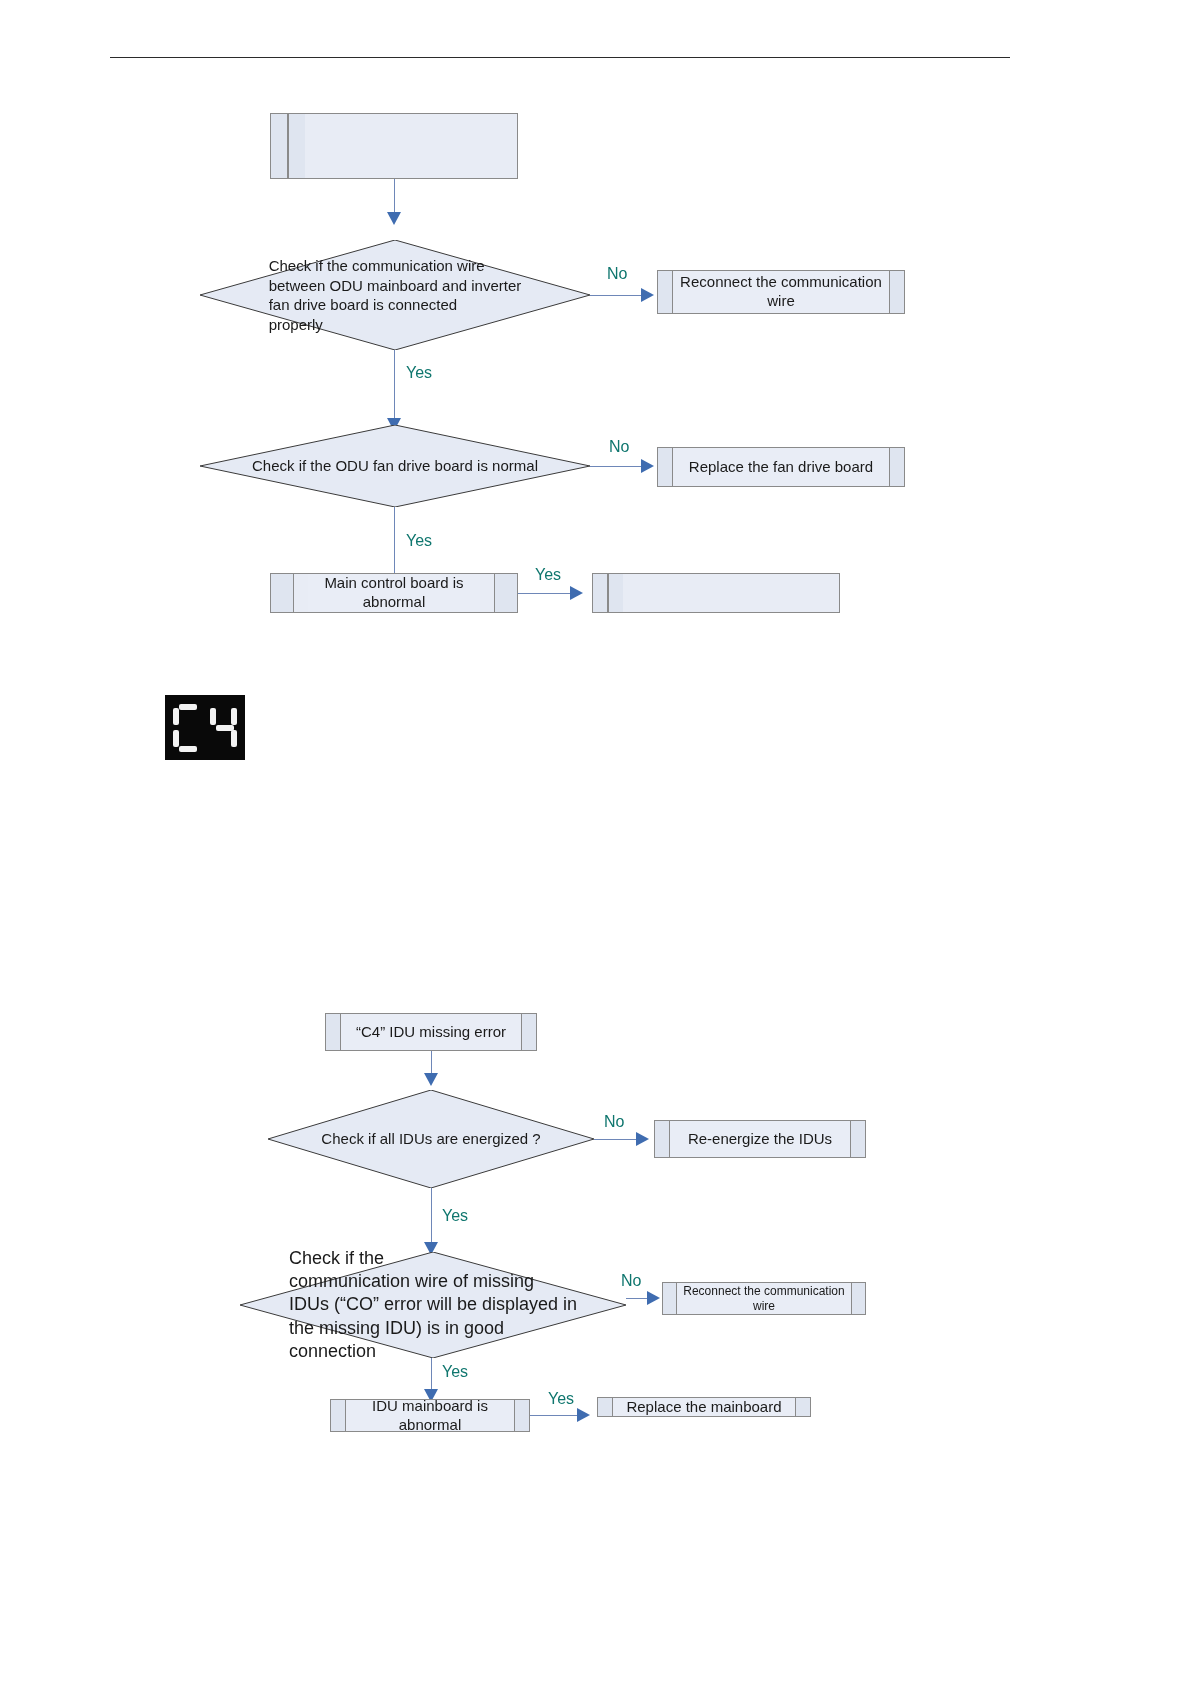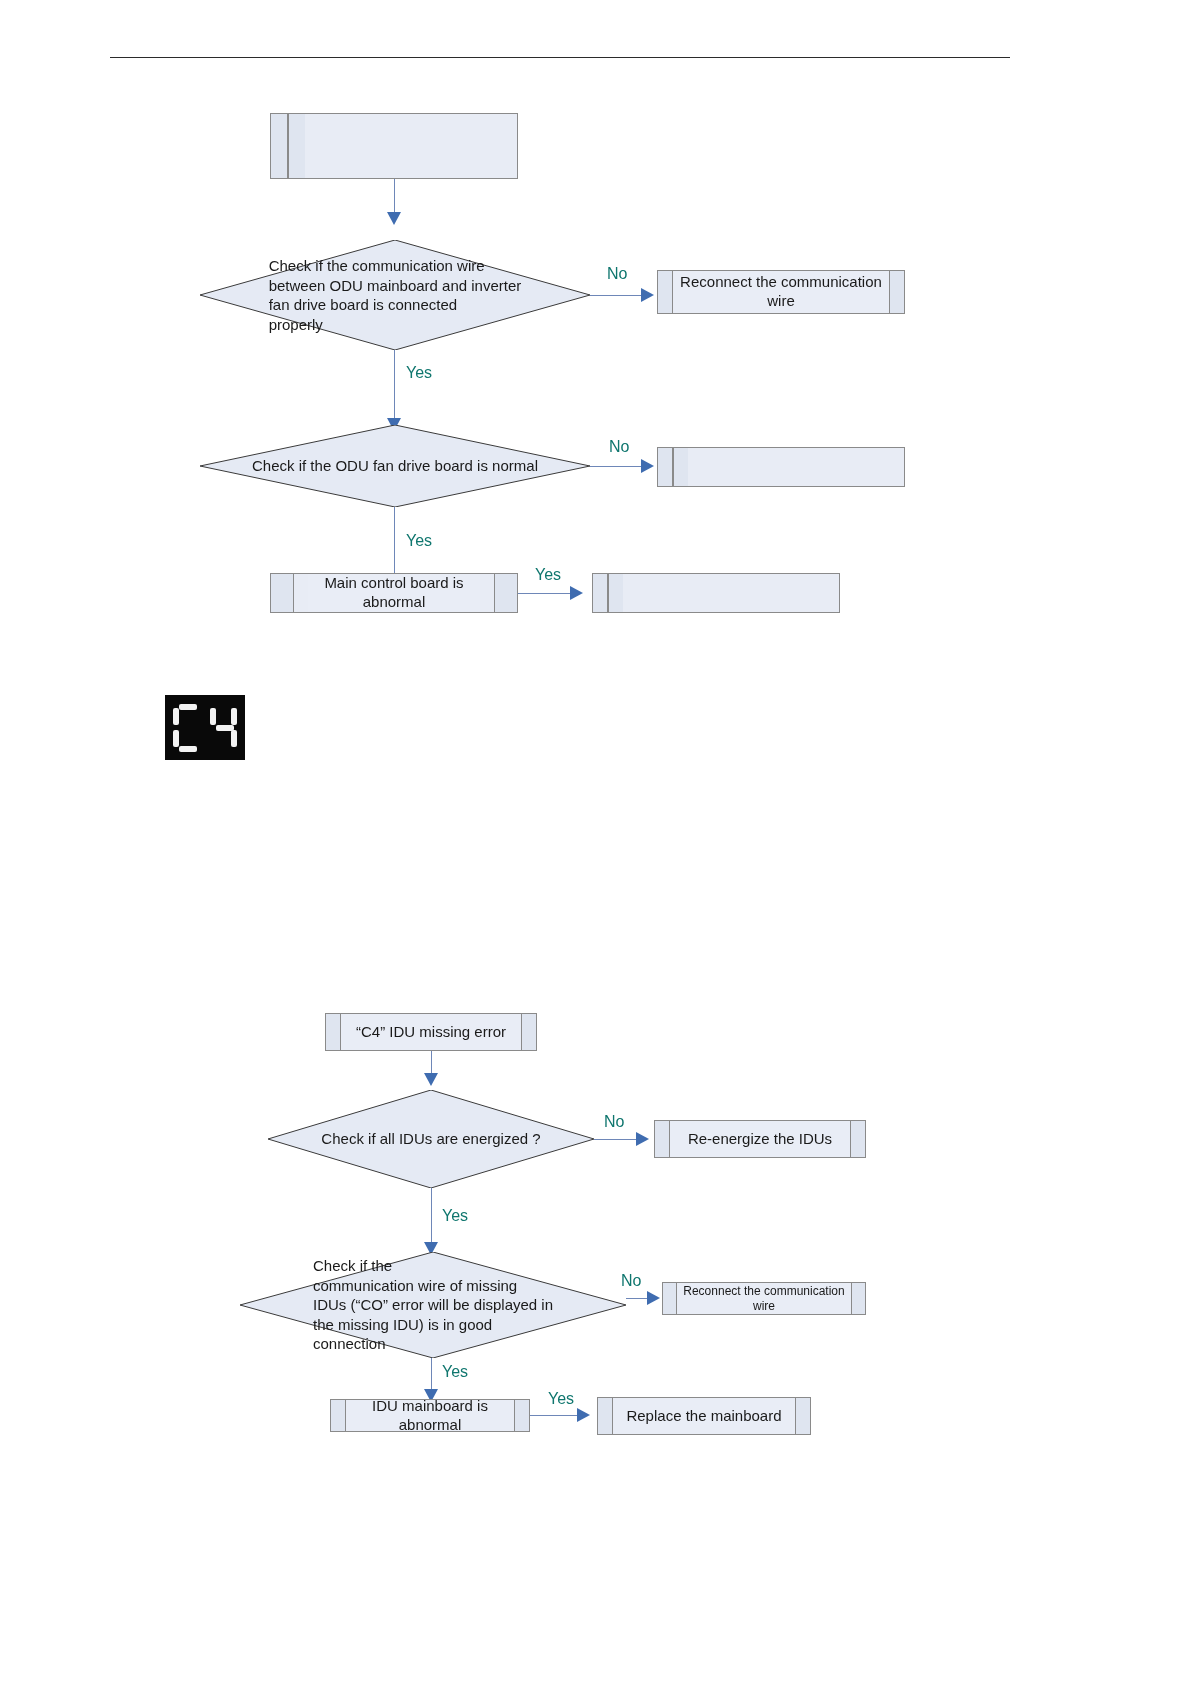--- a/index.html
+++ b/index.html
@@ -194,20 +194,21 @@
   </div>
   <div class="dlabel" style="padding:0 4%;">Check if the ODU fan drive board is normal</div>
 </div>
 
 <div class="hline" style="left:590px; top:466px; width:58px;"></div>
 <div class="arrow-right" style="left:641px; top:459px;"></div>
 <div class="edge-label" style="left:609px; top:438px;">No</div>
 
 <div class="box" style="left:657px; top:447px; width:248px; height:40px; font-size:15px;">
   <div class="cap" style="width:14px;"></div>
+  <div class="body">Replace the fan drive board</div>
   <div class="cap right" style="width:14px;"></div>
 </div>
 
 <div class="vline" style="left:394px; top:507px; height:70px;"></div>
 <div class="arrow-down" style="left:387px; top:589px;"></div>
 <div class="edge-label" style="left:406px; top:532px;">Yes</div>
 
 <div class="box" style="left:270px; top:573px; width:248px; height:40px; font-size:15px;gap:14px;">
   <div class="cap" style="width:22px;"></div>
   <div class="body">Main control board is abnormal</div>
@@ -269,21 +270,21 @@
 <div class="box" style="left:654px; top:1120px; width:212px; height:38px; font-size:15px;">
   <div class="cap" style="width:14px;"></div>
   <div class="body">Re-energize the IDUs</div>
   <div class="cap right" style="width:14px;"></div>
 </div>
 
 <div class="vline" style="left:431px; top:1188px; height:58px;"></div>
 <div class="arrow-down" style="left:424px; top:1242px;"></div>
 <div class="edge-label" style="left:442px; top:1207px;">Yes</div>
 
-<div class="diamond" style="left:240px; top:1252px; width:386px; height:106px; font-size:15px;text-decoration:underline;">
+<div class="diamond" style="left:240px; top:1252px; width:386px; height:106px; font-size:18px;text-decoration:underline;">
   <div class="shape">
     <svg viewBox="0 0 386 106" preserveAspectRatio="none">
       <polygon points="193,0 386,53 193,106 0,53" fill="#e5eaf4" stroke="#3a3a3a" stroke-width="1"></polygon>
     </svg>
   </div>
   <div class="dlabel" style="padding:0 3%;">Check if the
 communication wire of missing
 IDUs (“CO” error will be displayed in
 the missing IDU) is in good
 connection</div>
@@ -306,17 +307,17 @@
 <div class="box" style="left:330px; top:1399px; width:200px; height:33px; font-size:15px;">
   <div class="cap" style="width:14px;"></div>
   <div class="body">IDU mainboard is abnormal</div>
   <div class="cap right" style="width:14px;"></div>
 </div>
 
 <div class="hline" style="left:530px; top:1415px; width:52px;"></div>
 <div class="arrow-right" style="left:577px; top:1408px;"></div>
 <div class="edge-label" style="left:548px; top:1390px;">Yes</div>
 
-<div class="box" style="left:597px; top:1397px; width:214px; height:38px; font-size:15px;">
+<div class="box" style="left:597px; top:1397px; width:214px; height:20px; font-size:15px;">
   <div class="cap" style="width:14px;"></div>
   <div class="body">Replace the mainboard</div>
   <div class="cap right" style="width:14px;"></div>
 </div>
 
 </body></html>

